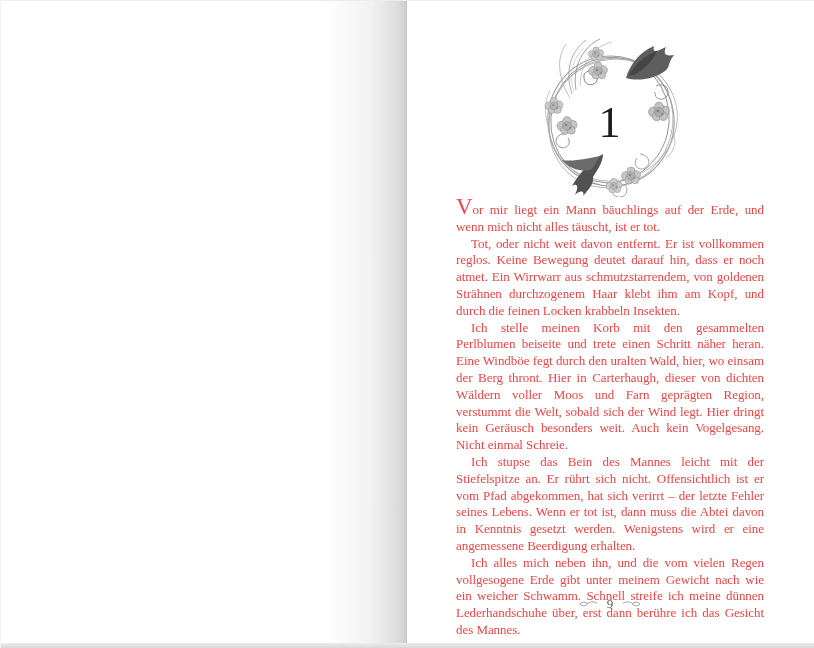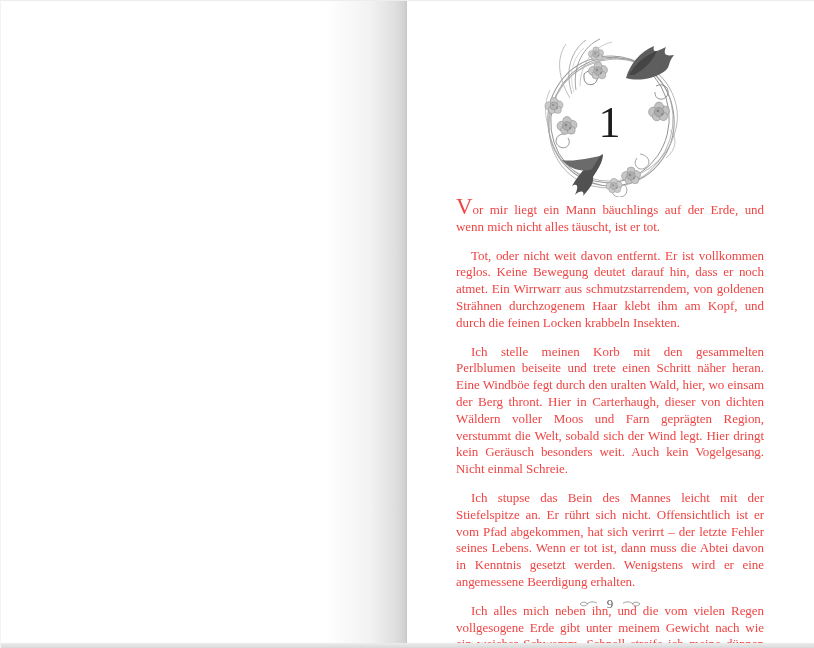--- a/index.html
+++ b/index.html
@@ -49,21 +49,21 @@
   .text-block {
     position: absolute; left: 49px; top: 201px;
     width: 308px;
     font-size: 13px; line-height: 16.8px;
     text-align: justify;
     color: #ef4444;
     letter-spacing: -0.05px;
     hyphens: manual;
   }
   .text-block p { margin: 0; }
-  .text-block p.indent { text-indent: 15px; margin-top: 12px; }
+  .text-block p.indent { text-indent: 15px; }
   .dropcap {
     font-size: 23px; line-height: 0;
   }
   .folio-row {
     position: absolute; left: 49px; top: 593px;
     width: 308px; height: 18px;
     display: flex; align-items: center; justify-content: center;
     gap: 9px;
     color: #5c5c5c; font-size: 13px; line-height: 1;
   }

